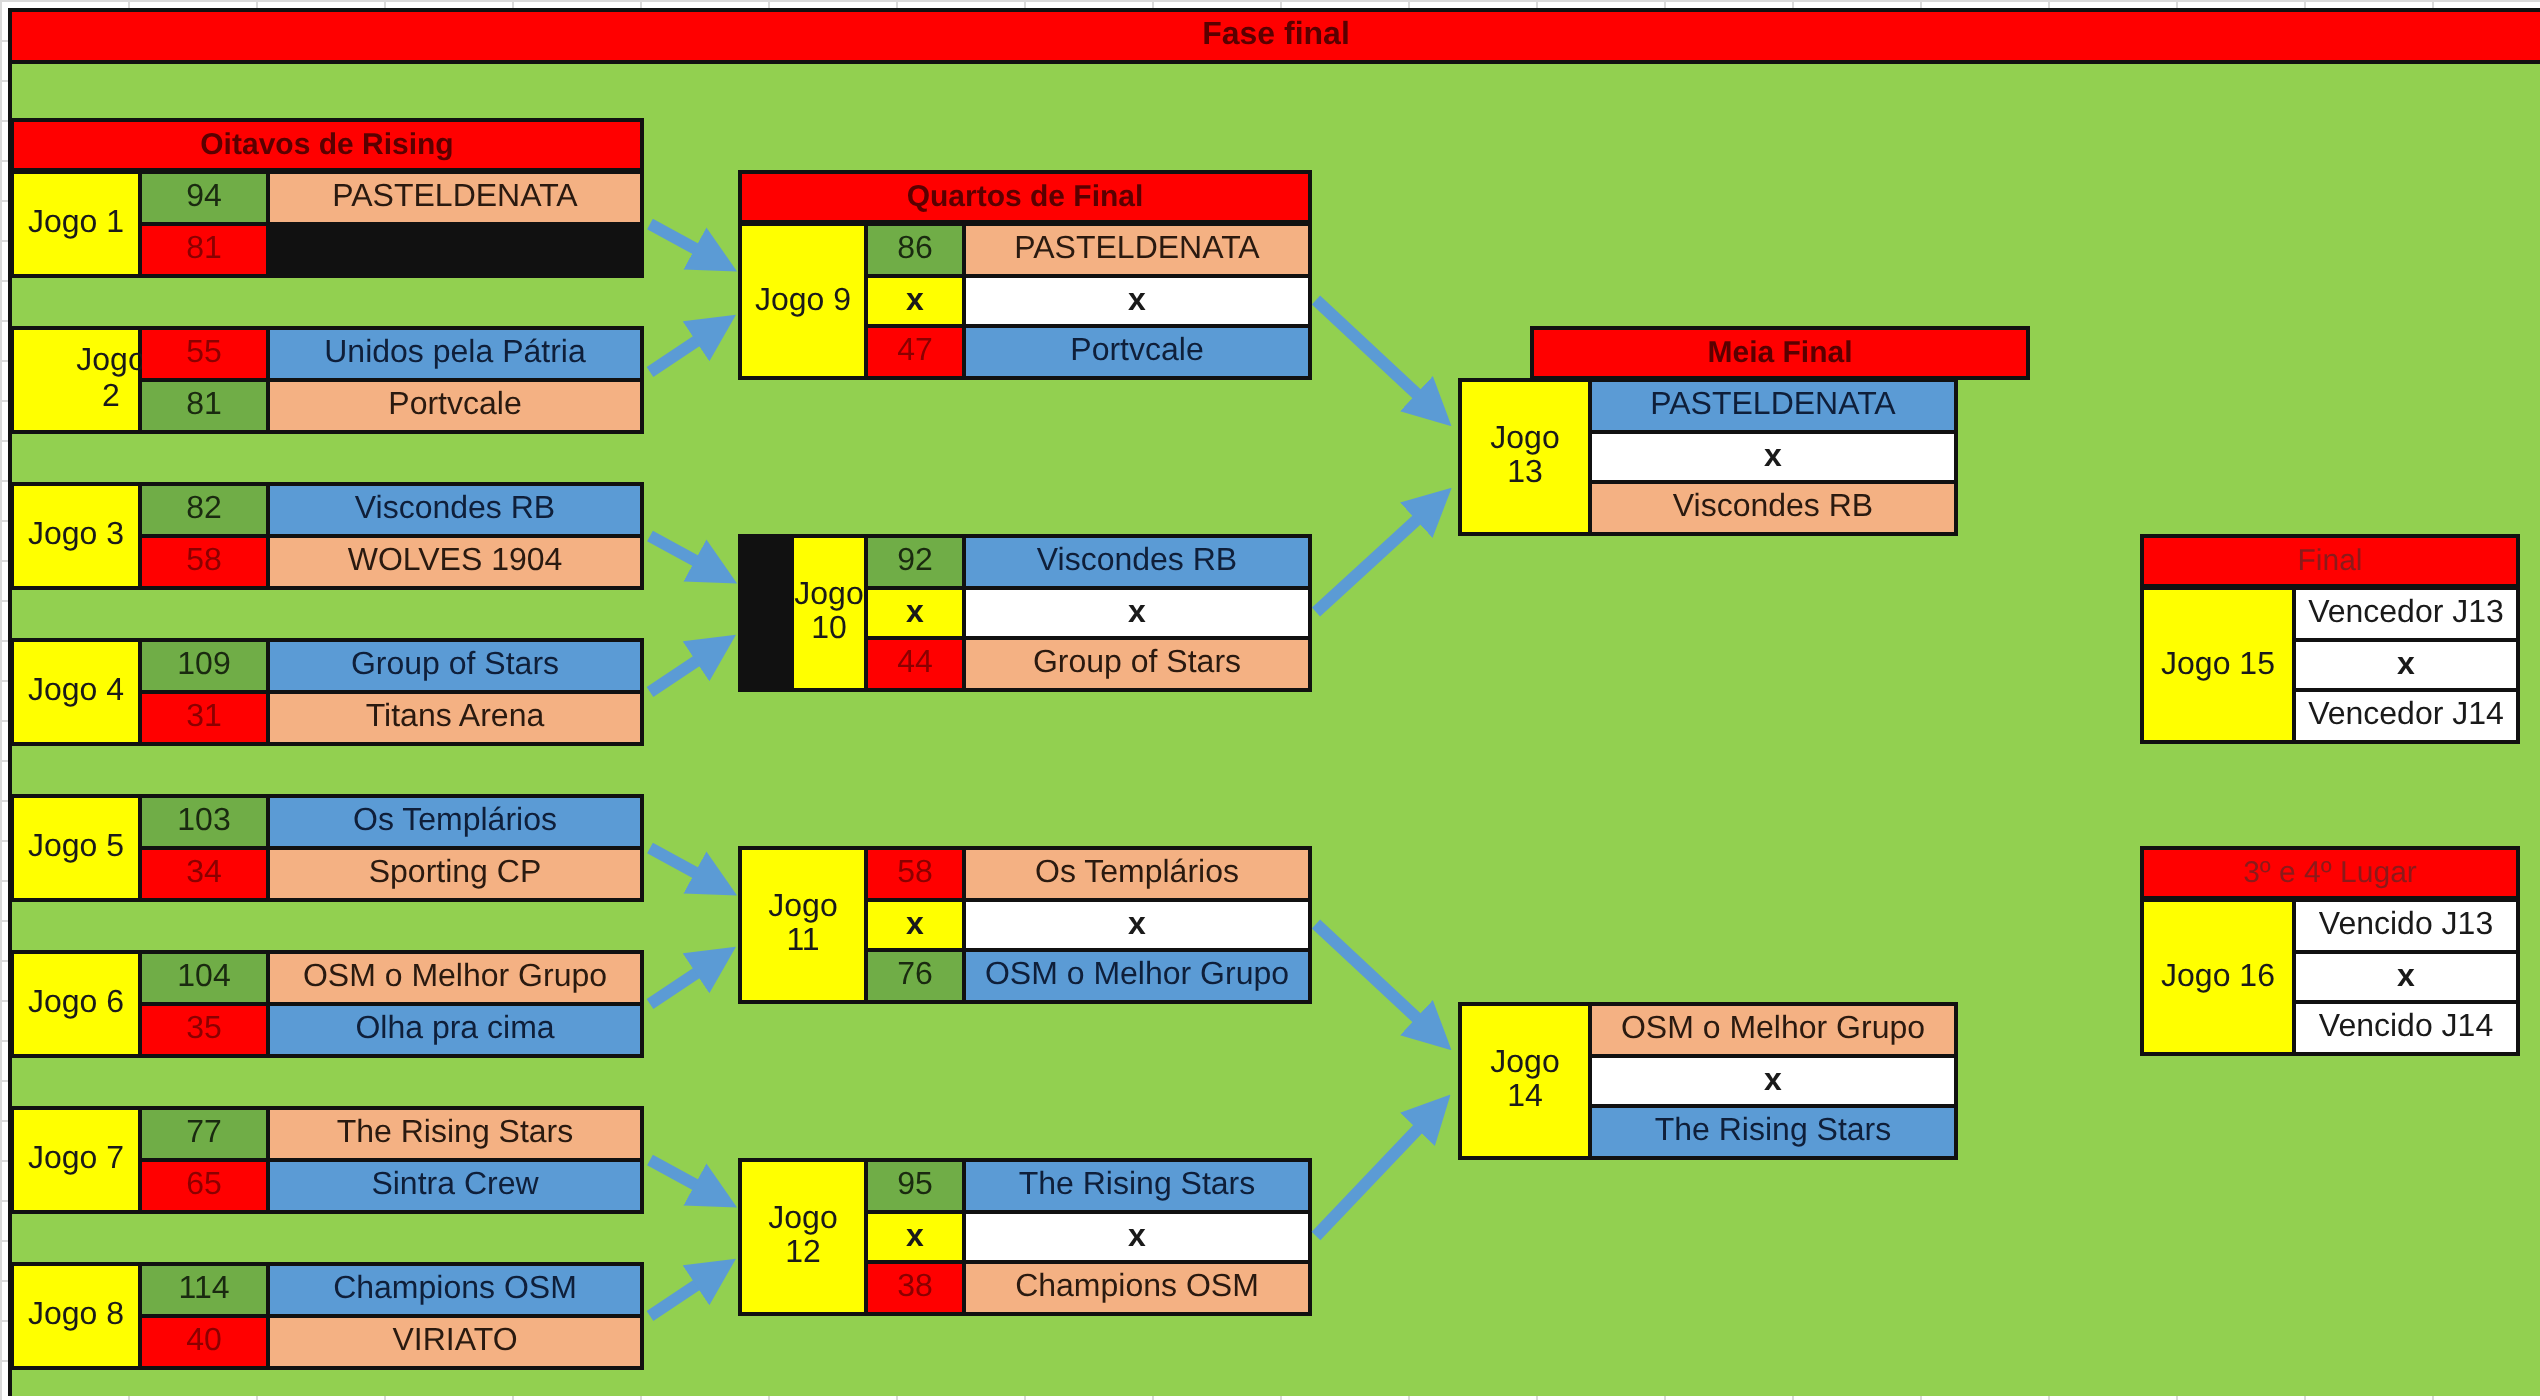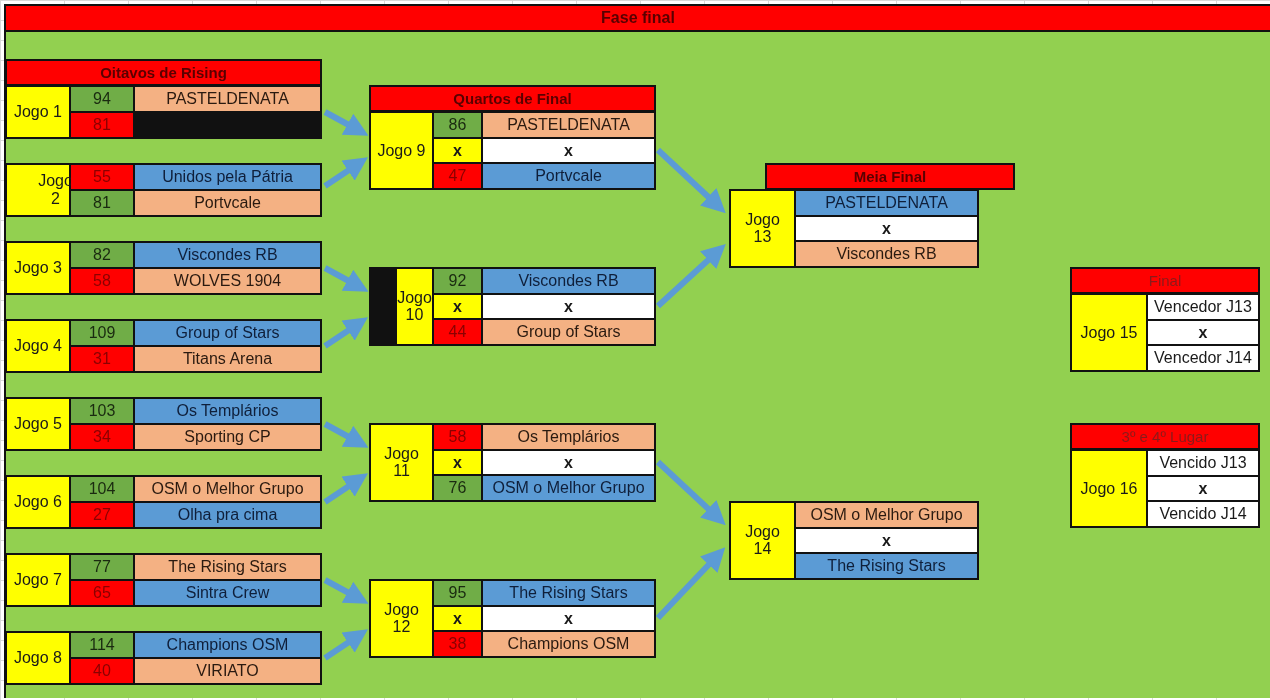--- a/index.html
+++ b/index.html
@@ -69,21 +69,21 @@
       <div class="cell label" style="grid-row:1/3;">Jogo 5</div>
       <div class="cell win" style="grid-row:1;grid-column:2;">103</div>
       <div class="cell blue" style="grid-row:1;grid-column:3;">Os Templários</div>
       <div class="cell lose" style="grid-row:2;grid-column:2;">34</div>
       <div class="cell salmon" style="grid-row:2;grid-column:3;">Sporting CP</div>
     </div>
     <div class="match" style="left:5px;top:475px;width:317px;height:54px;grid-template-columns:62px 62px 1fr;grid-template-rows:1fr 1fr;">
       <div class="cell label" style="grid-row:1/3;">Jogo 6</div>
       <div class="cell win" style="grid-row:1;grid-column:2;">104</div>
       <div class="cell salmon" style="grid-row:1;grid-column:3;">OSM o Melhor Grupo</div>
-      <div class="cell lose" style="grid-row:2;grid-column:2;">27</div>
+      <div class="cell lose" style="grid-row:2;grid-column:2;">35</div>
       <div class="cell blue" style="grid-row:2;grid-column:3;">Olha pra cima</div>
     </div>
     <div class="match" style="left:5px;top:553px;width:317px;height:54px;grid-template-columns:62px 62px 1fr;grid-template-rows:1fr 1fr;">
       <div class="cell label" style="grid-row:1/3;">Jogo 7</div>
       <div class="cell win" style="grid-row:1;grid-column:2;">77</div>
       <div class="cell salmon" style="grid-row:1;grid-column:3;">The Rising Stars</div>
       <div class="cell lose" style="grid-row:2;grid-column:2;">65</div>
       <div class="cell blue" style="grid-row:2;grid-column:3;">Sintra Crew</div>
     </div>
     <div class="match" style="left:5px;top:631px;width:317px;height:54px;grid-template-columns:62px 62px 1fr;grid-template-rows:1fr 1fr;">

